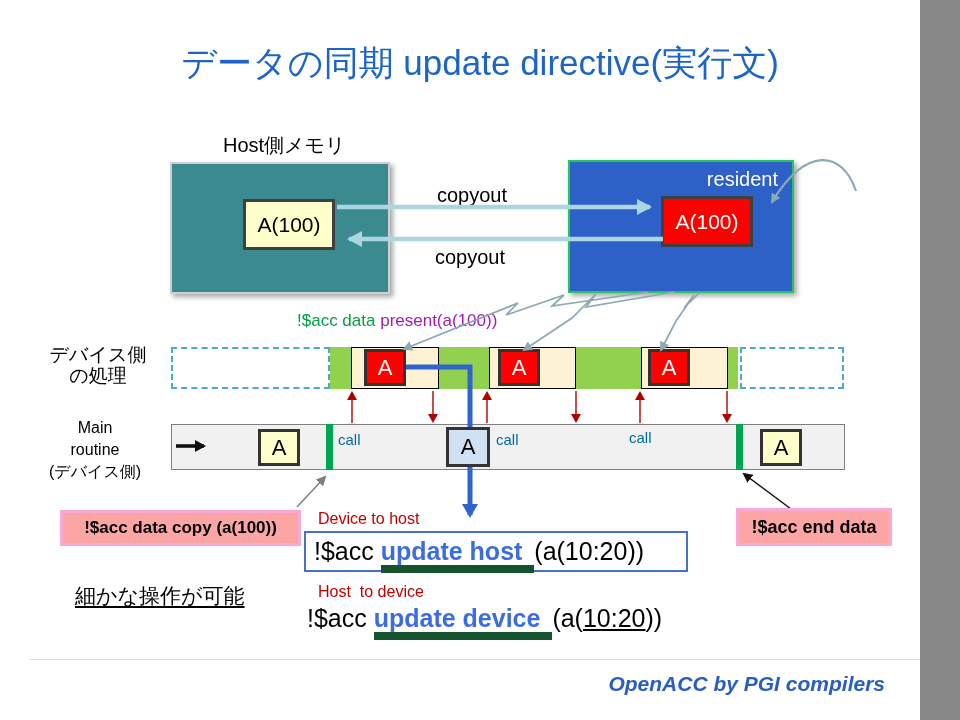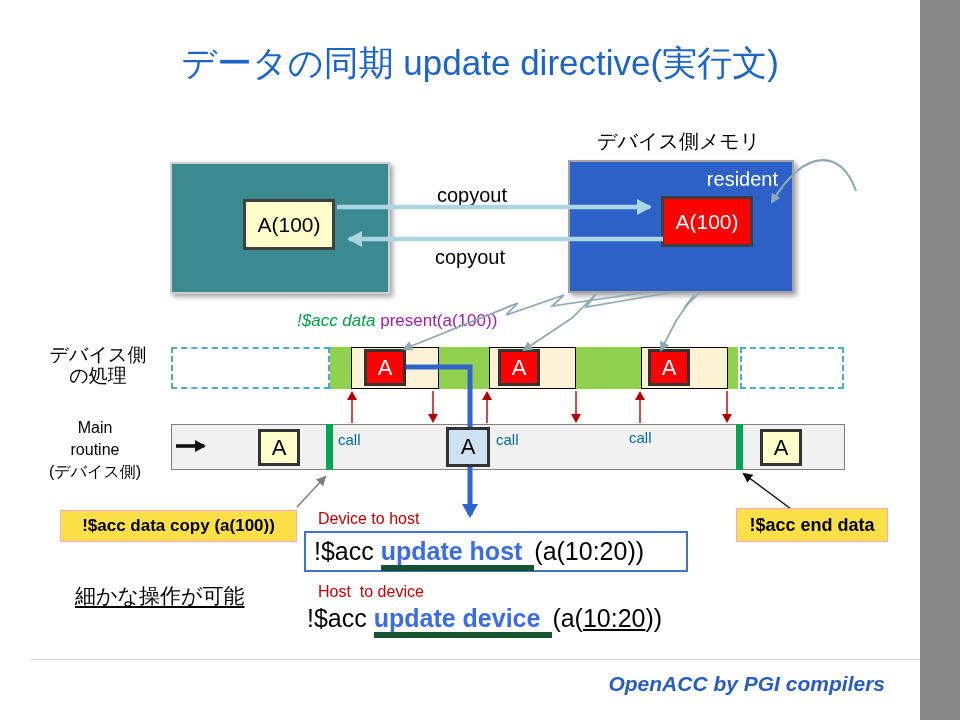--- a/index.html
+++ b/index.html
@@ -13,80 +13,80 @@
     font-size:35px;color:#1c64c5;letter-spacing:0px;
   }
   
   .mem-label{font-size:20px;color:#000;}
   .host-box{
     left:170px;top:162px;width:216px;height:128px;background:#3a8a90;
     border:2px solid #cfcfcf;box-shadow:3px 3px 5px rgba(0,0,0,0.35);
   }
   .device-box{
     left:568px;top:160px;width:222px;height:129px;background:#2d61c8;
-    border:2px solid #a3a3a3;box-shadow:3px 3px 5px rgba(0,0,0,0.35);
+    border:2px solid #22c55e;box-shadow:3px 3px 5px rgba(0,0,0,0.35);
   }
   .resident{right:14px;top:6px;color:#fff;font-size:20px;position:absolute;}
   .cell-big{
     position:absolute;width:86px;height:45px;border:3px solid #3f3f3f;
     text-align:center;line-height:45px;font-size:21px;
   }
   .cell-host{left:71px;top:35px;background:#ffffcc;color:#000;}
   .cell-dev{left:91px;top:34px;background:#fe0000;color:#fff;}
   .io-label{font-size:20px;color:#000;}
   .present-note{left:806px;top:198px;width:140px;text-align:center;font-size:21px;line-height:23px;}
   .present-note u{text-underline-offset:2px;}
   
   .directive{left:297px;top:311px;font-size:17px;}
-  .dir-green{color:#009f45;font-style:italic;}
+  .dir-green{color:#009f45;}
   .dir-blue{color:#a21caf;}
   
   .row-label{text-align:center;font-size:19px;line-height:21px;}
   .dash-box{background:#fff;border:2px dashed #4bacc6;position:absolute;}
   .green-band{left:330px;top:347px;width:408px;height:42px;background:#92d050;}
   .cream-box{position:absolute;top:347px;height:40px;background:#fdf2d4;border:1px solid #000;}
   .cell-a{
     position:absolute;width:36px;height:31px;border:3px solid #333;
     text-align:center;line-height:31px;font-size:22px;
   }
   .cell-red{background:#fe0000;color:#fff;}
   .cell-yel{background:#ffffcc;color:#000;}
   .cell-blu{background:#cfe2f3;color:#000;}
   
   .host-bar{left:171px;top:424px;width:672px;height:44px;background:#f1f1f1;border:1px solid #7f7f7f;}
   .tick{position:absolute;top:424px;width:7px;height:46px;background:#00a551;}
   .call{font-size:15px;color:#0369a1;}
   
   .note-box{
-    background:#fde047;border:1px solid #f9a8d4;text-align:center;
+    background:#fca5a5;border:3px solid #f9a8d4;text-align:center;
     font-weight:bold;color:#000;
   }
   .red-note{font-size:16px;color:#c00000;}
   .upd-line{font-size:25px;color:#000;white-space:nowrap;}
-  .kw{color:#3b6ce0;font-weight:bold;border-bottom:6px solid #14532d;padding-right:5px;}
+  .kw{color:#3b6ce0;font-weight:bold;border-bottom:8px solid #14532d;padding-right:5px;}
   .upd-box{border:2px solid #4472c4;background:#fff;line-height:37px;padding-left:8px;}
   .u-range{text-decoration:underline;}
   .fine-note{font-size:21px;text-decoration:underline;text-underline-offset:3px;}
   .footer-line{left:30px;top:659px;width:900px;height:1px;background:#d9d9d9;}
   .footer-text{right:35px;top:672px;font-size:21px;font-weight:bold;font-style:italic;color:#2a5dc0;position:absolute;}
   svg.overlay{position:absolute;left:0;top:0;pointer-events:none;}
   .ws-pre{white-space:pre;}
 </style>
 </head>
 <body>
 
 <div class="slide">
 
   <div class="abs title">データの同期 update directive(実行文)</div>
 
+  <div class="abs mem-label" style="left:223px;top:132px;">Host側メモリ</div>
   <div class="abs host-box">
     <div class="cell-big cell-host">A(100)</div>
   </div>
 
-  <div class="abs mem-label" style="left:597px;top:128px;">デバイス側メモリ</div>
   <div class="abs device-box">
     <div class="resident">resident</div>
     <div class="cell-big cell-dev">A(100)</div>
   </div>
 
   <div class="abs io-label" style="left:437px;top:184px;">copyout</div>
   <div class="abs io-label" style="left:435px;top:246px;">copyout</div>
 
 
   <div class="abs directive"><span class="dir-green ws-pre">!$acc data </span><span class="dir-blue">present(a(100))</span></div>

